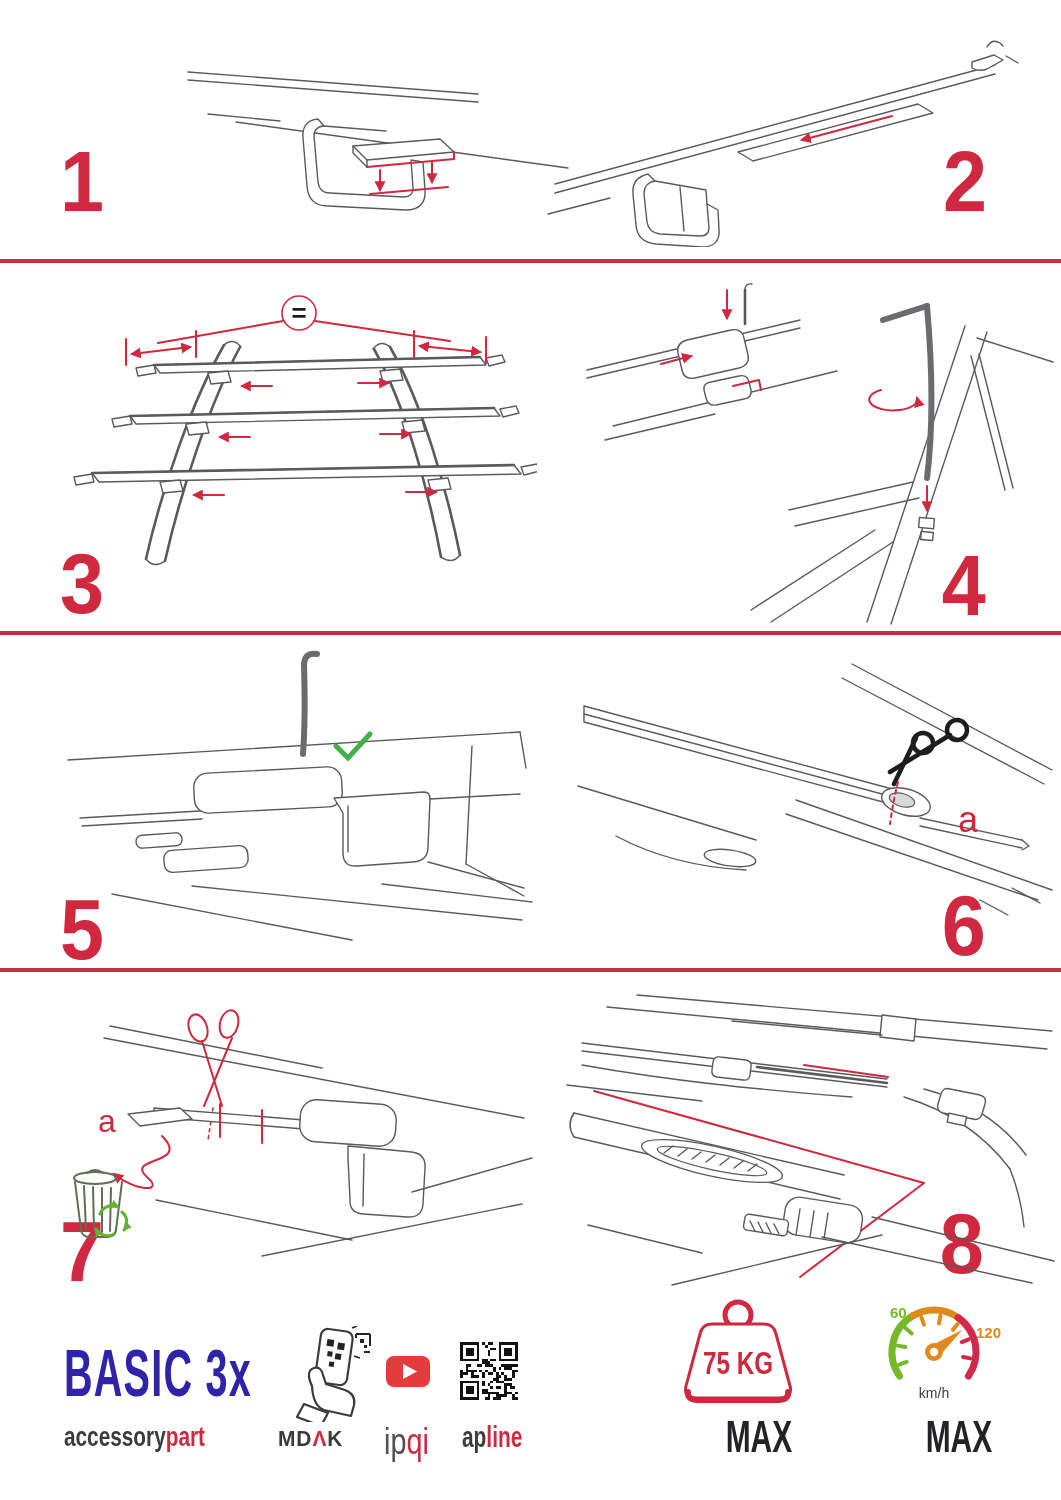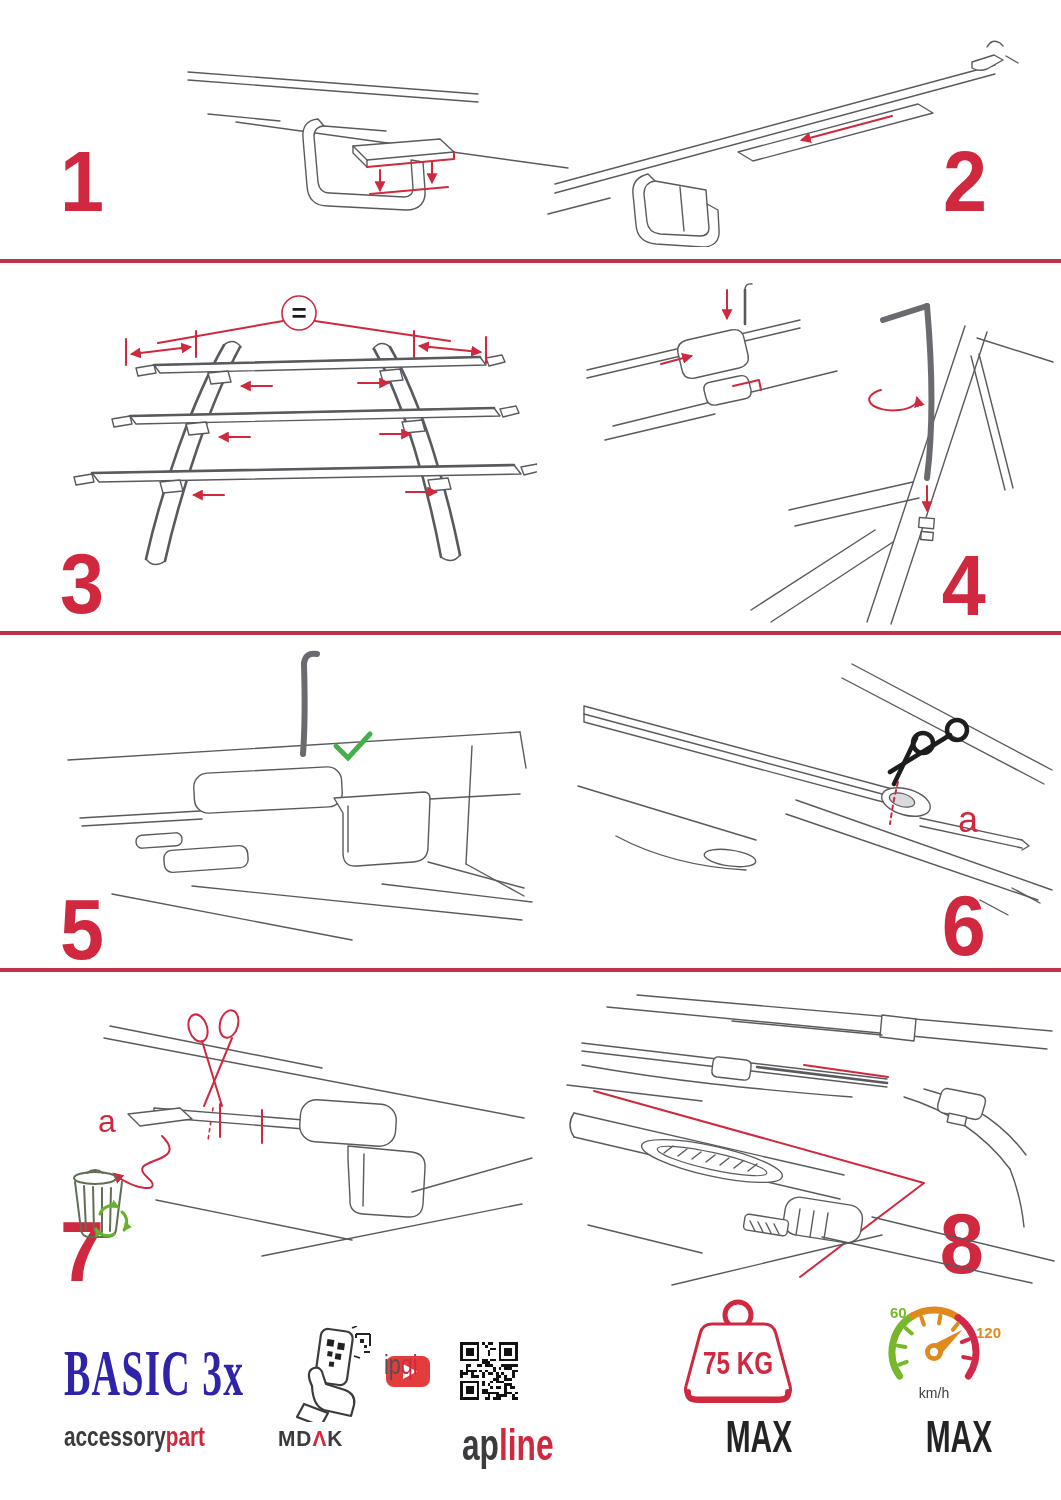--- a/index.html
+++ b/index.html
@@ -298,21 +298,21 @@
     <path class="ln" d="M248,224 l-4,26 M262,226 l-4,26 M276,228 l-4,26" stroke-width="1.1"></path>
     <rect class="lnw" x="192" y="232" width="44" height="16" rx="4" transform="rotate(9 214 240)"></rect>
     <path class="ln" d="M198,236 l5,10 M206,237 l5,10 M214,238 l5,10 M222,239 l5,10" stroke-width="1"></path>
     <path class="ln" d="M36,240 L150,268"></path>
     <path class="ln" d="M120,300 L330,250"></path>
     <path class="ln" d="M270,252 L480,298"></path>
     <path class="ln" d="M320,232 L502,276"></path>
   </svg>
 
   <div style="position:absolute;left:64px;top:1340px;font-size:66px;font-weight:700;letter-spacing:2px;
-              color:#2f23aa;line-height:1;white-space:nowrap;font-family:Liberation Serif, serif;">
+              color:#2f23aa;line-height:1;white-space:nowrap;">
     <span class="cond" style="transform:scaleX(.6);">BASIC 3x</span>
   </div>
   <div style="position:absolute;left:64px;top:1424px;font-size:27px;font-weight:700;line-height:1;white-space:nowrap;">
     <span class="cond" style="transform:scaleX(.77);"><span class="dk">accessory</span><span class="rd">part</span></span>
   </div>
 
   <svg class="diagram" style="left:296px;top:1326px;" width="80" height="96" viewBox="0 0 80 96">
     <rect x="22" y="4" width="32" height="54" rx="7" transform="rotate(8 38 31)" fill="#ffffff" stroke="#3b3b3d" stroke-width="2.2"></rect>
     <g fill="#222" transform="rotate(8 38 31)">
       <rect x="29" y="14" width="7" height="7"></rect>
@@ -329,21 +329,21 @@
     <path d="M8,78 l24,9 -7,13 -24,-9 z" fill="#ffffff" stroke="#3b3b3d" stroke-width="2.2" stroke-linejoin="round"></path>
   </svg>
   <div style="position:absolute;left:278px;top:1428px;font-size:22px;font-weight:700;letter-spacing:1px;line-height:1;white-space:nowrap;">
     <span class="cond" style="transform:scaleX(.95);"><span class="dk">MD</span><span class="rd">Λ</span><span class="dk">K</span></span>
   </div>
 
   <svg class="diagram" style="left:386px;top:1356px;" width="44" height="31" viewBox="0 0 44 31">
     <rect x="0" y="0" width="44" height="31" rx="8" fill="#e33c3c"></rect>
     <polygon points="17,8 31,15.5 17,23" fill="#ffffff"></polygon>
   </svg>
-  <div style="position:absolute;left:384px;top:1352px;font-size:27px;font-weight:400;line-height:1;white-space:nowrap;">
+  <div style="position:absolute;left:384px;top:1424px;font-size:36px;font-weight:400;line-height:1;white-space:nowrap;">
     <span class="cond" style="transform:scaleX(.8);"><span style="color:#515154;">ip</span><span class="rd">qi</span></span>
   </div>
 
   <svg class="diagram" id="qr-main" style="left:460px;top:1342px;" width="58" height="58" viewBox="0 0 21 21" shape-rendering="crispEdges">
       <rect x="8" y="0" width="1" height="1" fill="#111"></rect>
       <rect x="10" y="0" width="1" height="1" fill="#111"></rect>
       <rect x="11" y="0" width="1" height="1" fill="#111"></rect>
       <rect x="9" y="1" width="1" height="1" fill="#111"></rect>
       <rect x="11" y="2" width="1" height="1" fill="#111"></rect>
       <rect x="12" y="2" width="1" height="1" fill="#111"></rect>
@@ -454,21 +454,21 @@
       <rect x="0" y="0" width="7" height="7" fill="#111"></rect>
       <rect x="1" y="1" width="5" height="5" fill="#fff"></rect>
       <rect x="2" y="2" width="3" height="3" fill="#111"></rect>
       <rect x="14" y="0" width="7" height="7" fill="#111"></rect>
       <rect x="15" y="1" width="5" height="5" fill="#fff"></rect>
       <rect x="16" y="2" width="3" height="3" fill="#111"></rect>
       <rect x="0" y="14" width="7" height="7" fill="#111"></rect>
       <rect x="1" y="15" width="5" height="5" fill="#fff"></rect>
       <rect x="2" y="16" width="3" height="3" fill="#111"></rect>
     </svg>
-  <div style="position:absolute;left:462px;top:1423px;font-size:44px;font-weight:700;line-height:1;white-space:nowrap;">
+  <div style="position:absolute;left:462px;top:1423px;font-size:29px;font-weight:700;line-height:1;white-space:nowrap;">
     <span class="cond" style="transform:scaleX(.72);"><span class="dk">ap</span><span class="rd">line</span></span>
   </div>
 
   <svg class="diagram" style="left:668px;top:1294px;" width="140" height="118" viewBox="0 0 140 118">
     <circle cx="70" cy="21" r="13" fill="none" stroke="#d0283f" stroke-width="5"></circle>
     <path d="M44,30 L96,30 Q106,30 108,40 L122,92 Q125,104 112,104 L28,104 Q15,104 18,92 L32,40 Q34,30 44,30 Z" fill="#ffffff" stroke="#d0283f" stroke-width="3" stroke-linejoin="round"></path>
     <path d="M20,98 Q19,106 30,106 L110,106 Q121,106 120,98" fill="none" stroke="#d0283f" stroke-width="6" stroke-linecap="round"></path>
     <text x="70" y="80" text-anchor="middle" font-size="31" font-weight="bold" fill="#d0283f" textLength="70" lengthAdjust="spacingAndGlyphs">75 KG</text>
   </svg>
   <div class="footer-max" style="left:668px;top:1415px;width:140px;">

